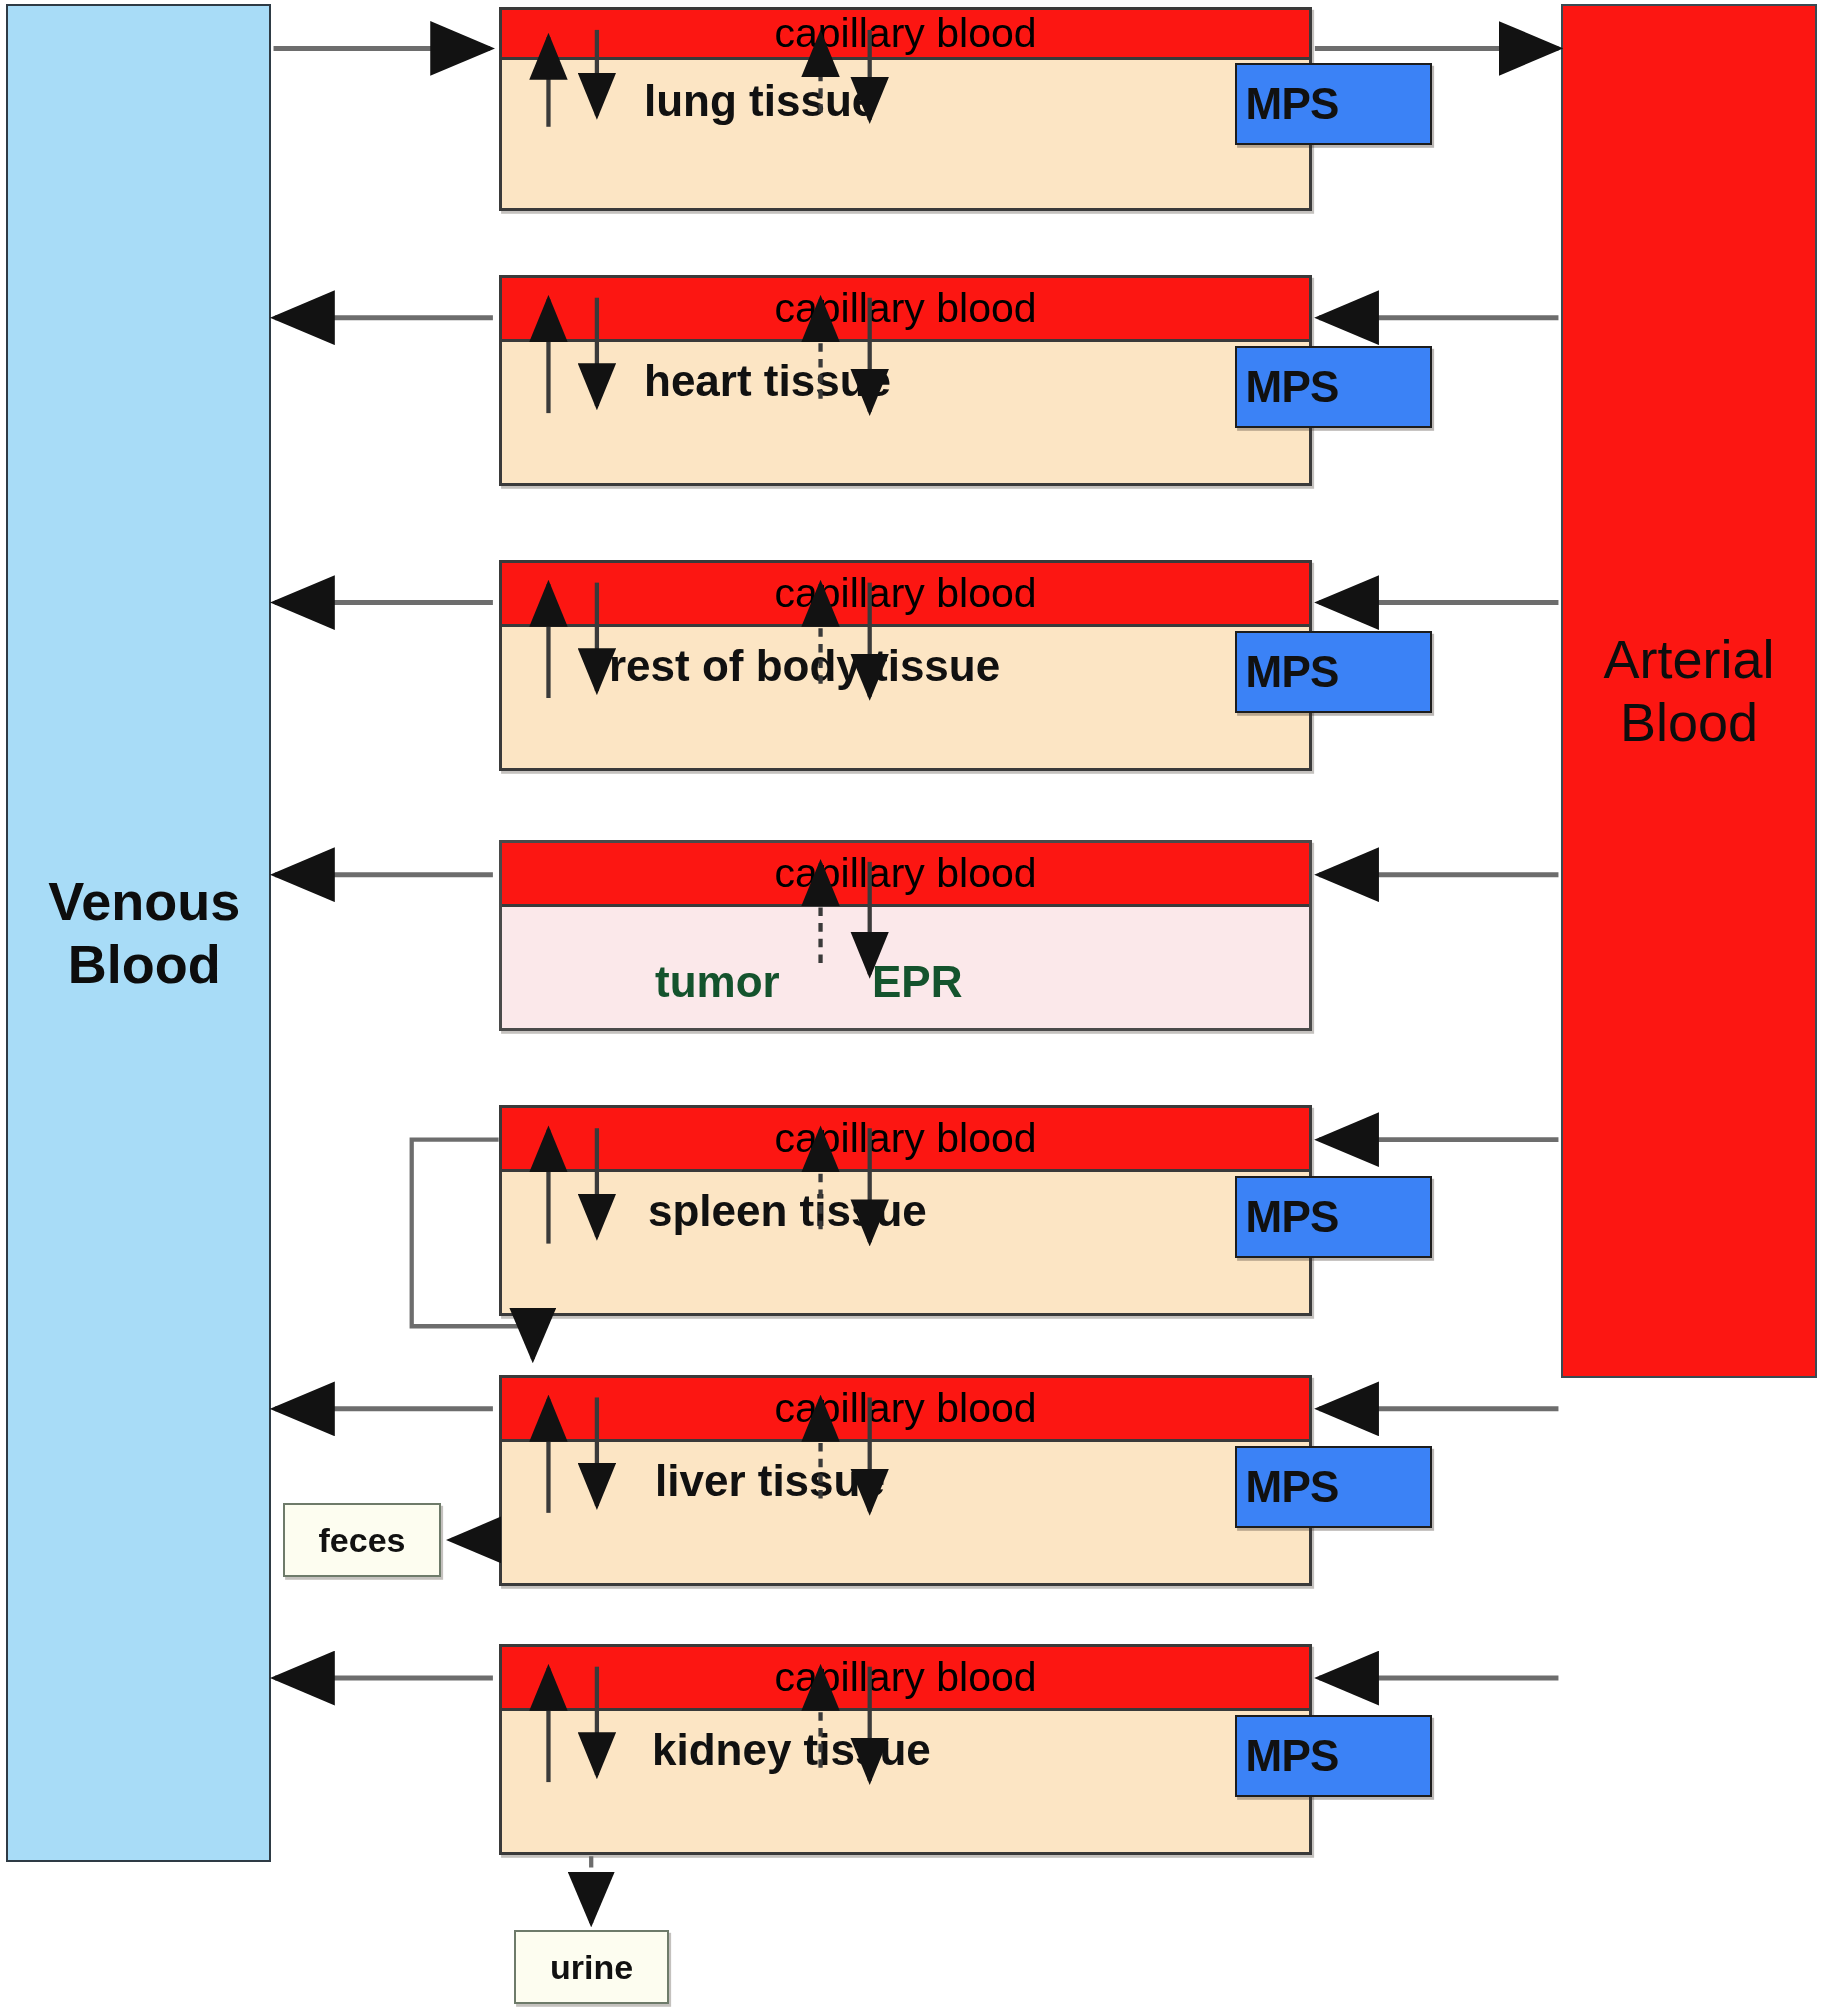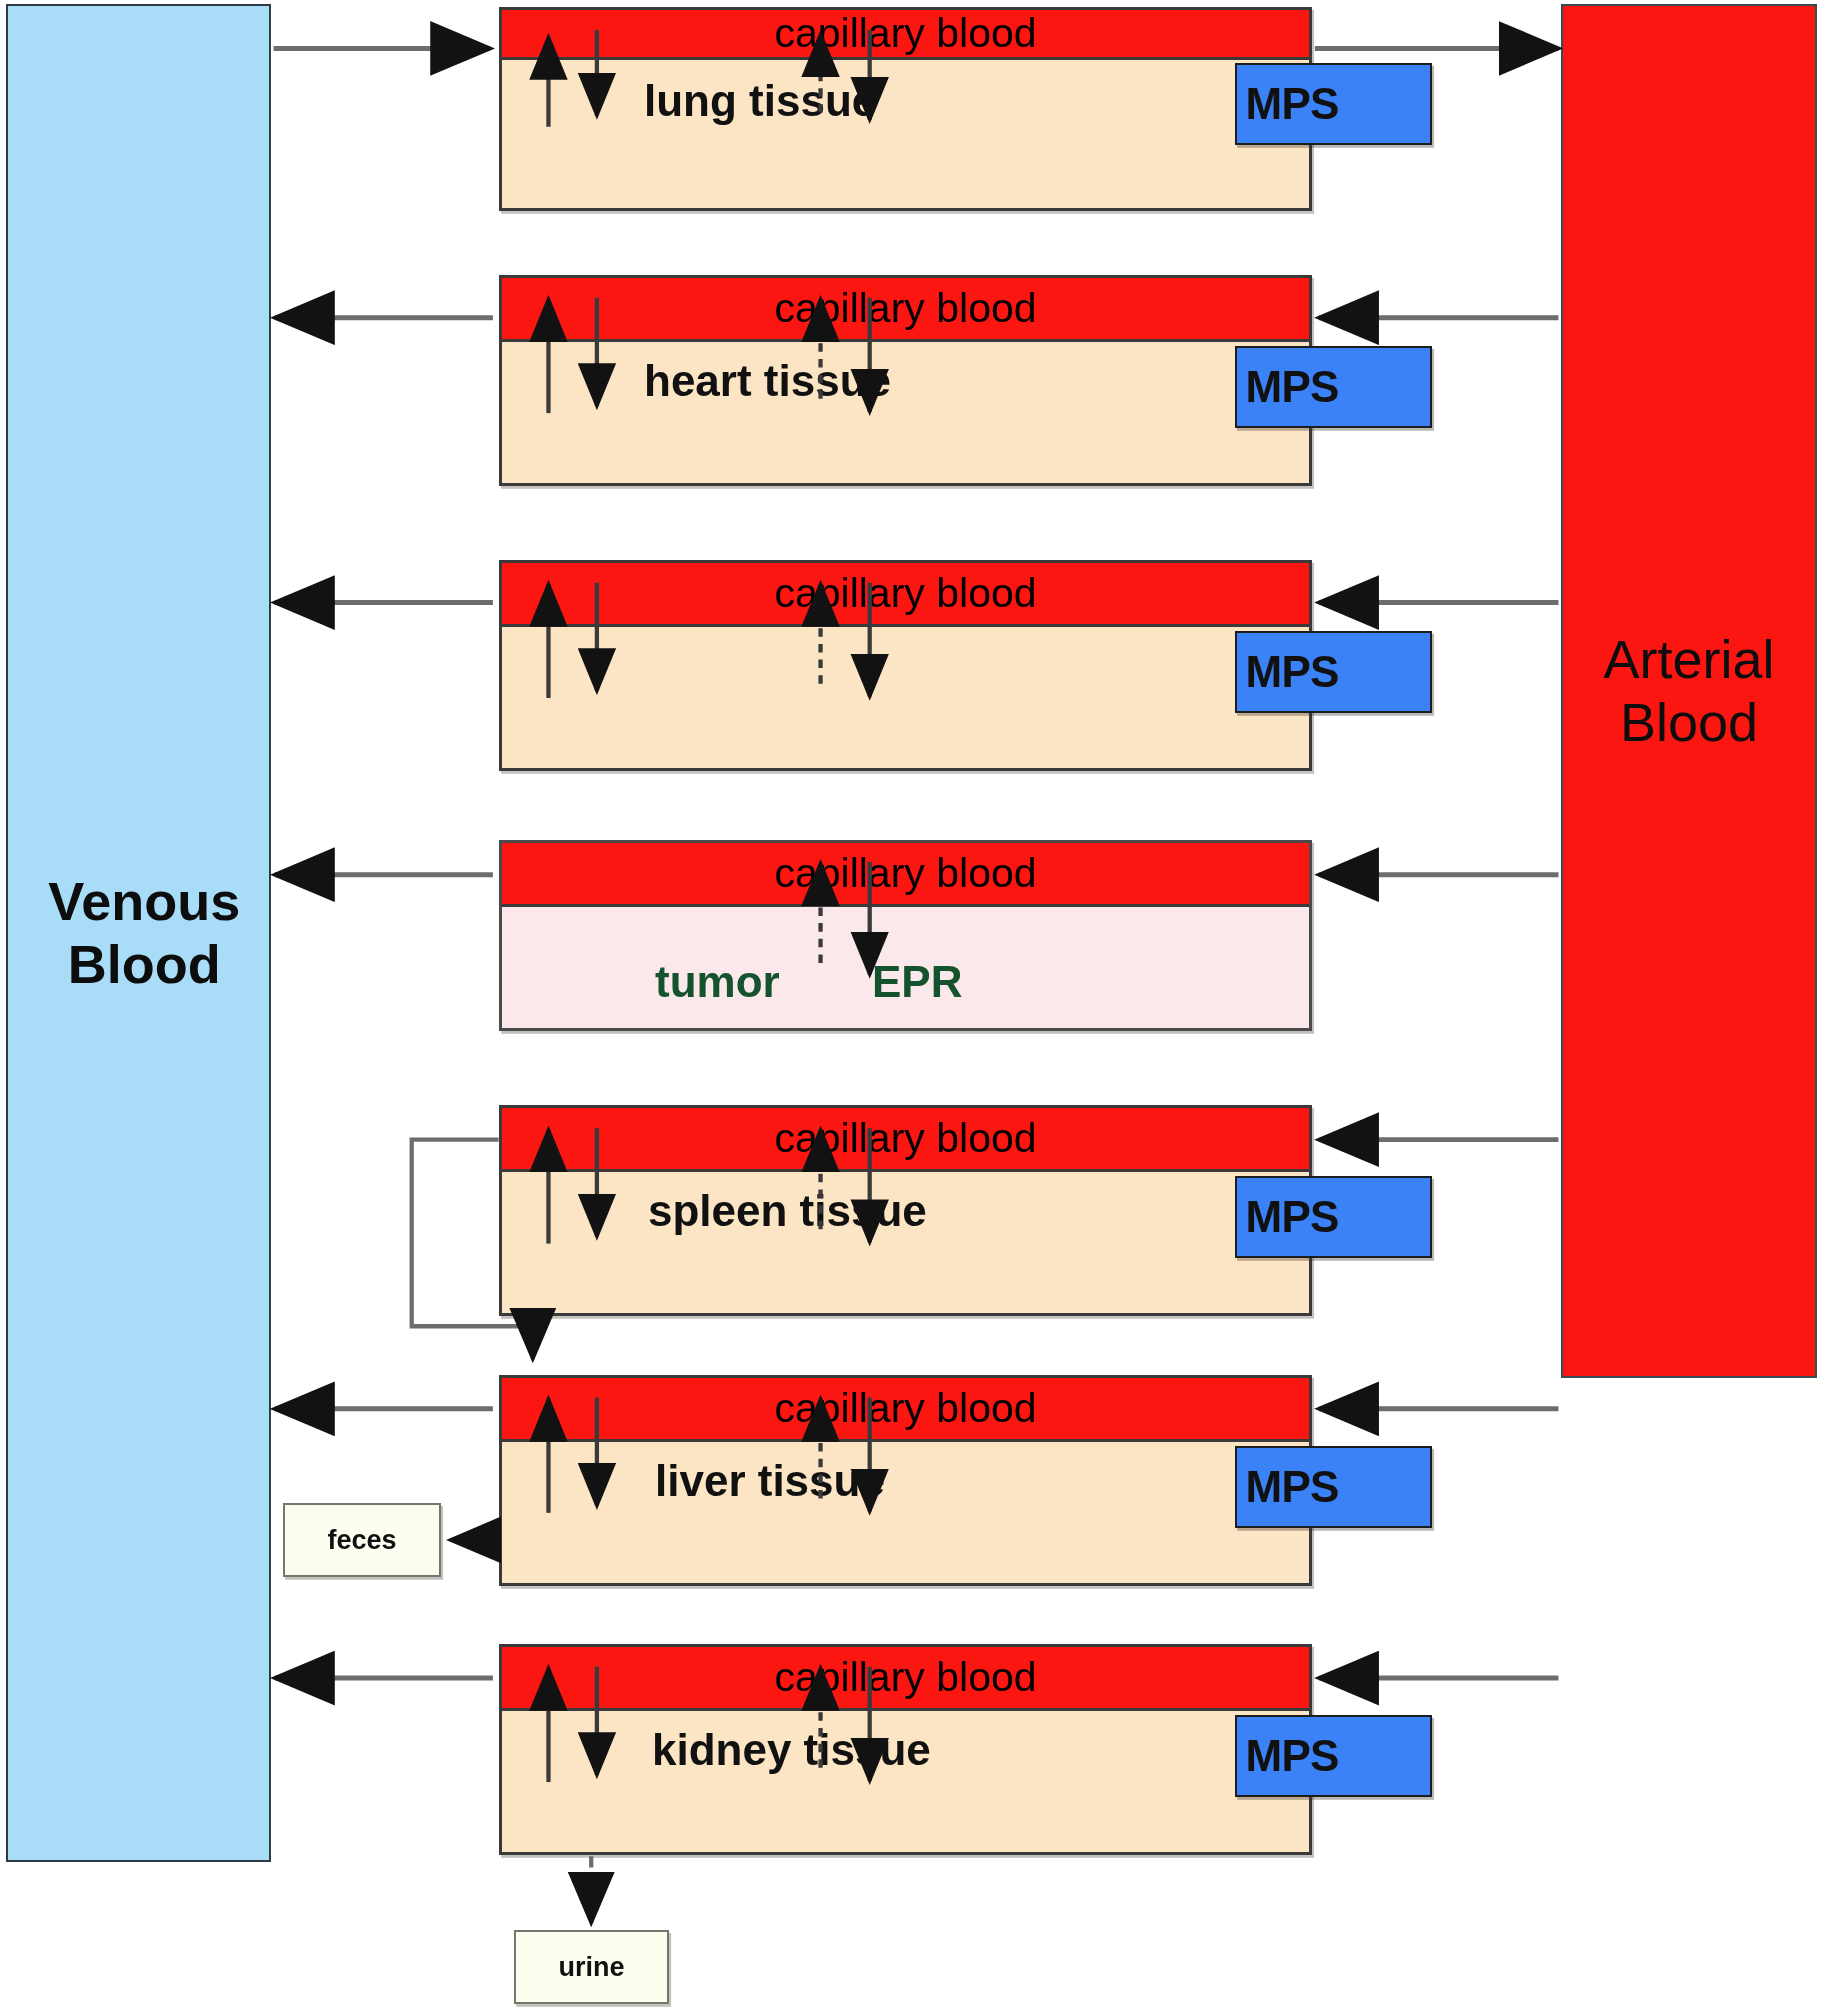--- a/index.html
+++ b/index.html
@@ -90,21 +90,21 @@
     letter-spacing:-0.7px;
   }
 
   
   .term-box{
     position:absolute;
     box-sizing:border-box;
     background:#fdfdf0;
     border:2.8px solid #6e7b6a;
     display:flex;align-items:center;justify-content:center;
-    font-size:27px;font-weight:bold;color:#111;
+    font-size:34px;font-weight:bold;color:#111;
     box-shadow:2.1px 2.8px 0 rgba(60,50,40,.30);
   }
 
   
   #iv-arrow{position:absolute;}
   #iv-label{
     position:absolute;
     left:0;right:0;top:68px;
     text-align:center;
     font-size:38px;color:#111;
@@ -149,20 +149,21 @@
     <div class="tissue-label" style="left:142px; top:78px;">heart tissue</div>
     <div class="mps-box" style="left:733px; top:68px; width:197px; height:82px;">
       <div class="mps-text">MPS</div>
     </div>
   </div>
 
   <div class="organ" id="organ-rest" style="left:499px; top:560px; width:813px; height:211px;">
     <div class="cap-band" style="height:64px;">
       <div class="cap-label">capillary blood</div>
     </div>
+    <div class="tissue-label" style="left:107px; top:78px;">rest of body tissue</div>
     <div class="mps-box" style="left:733px; top:68px; width:197px; height:82px;">
       <div class="mps-text">MPS</div>
     </div>
   </div>
 
   <div class="organ tumor" id="organ-tumor" style="left:499px; top:840px; width:813px; height:191px;">
     <div class="cap-band" style="height:64px;">
       <div class="cap-label">capillary blood</div>
     </div>
     <div class="tumor-label" style="left:153px; top:114px;">tumor</div>

